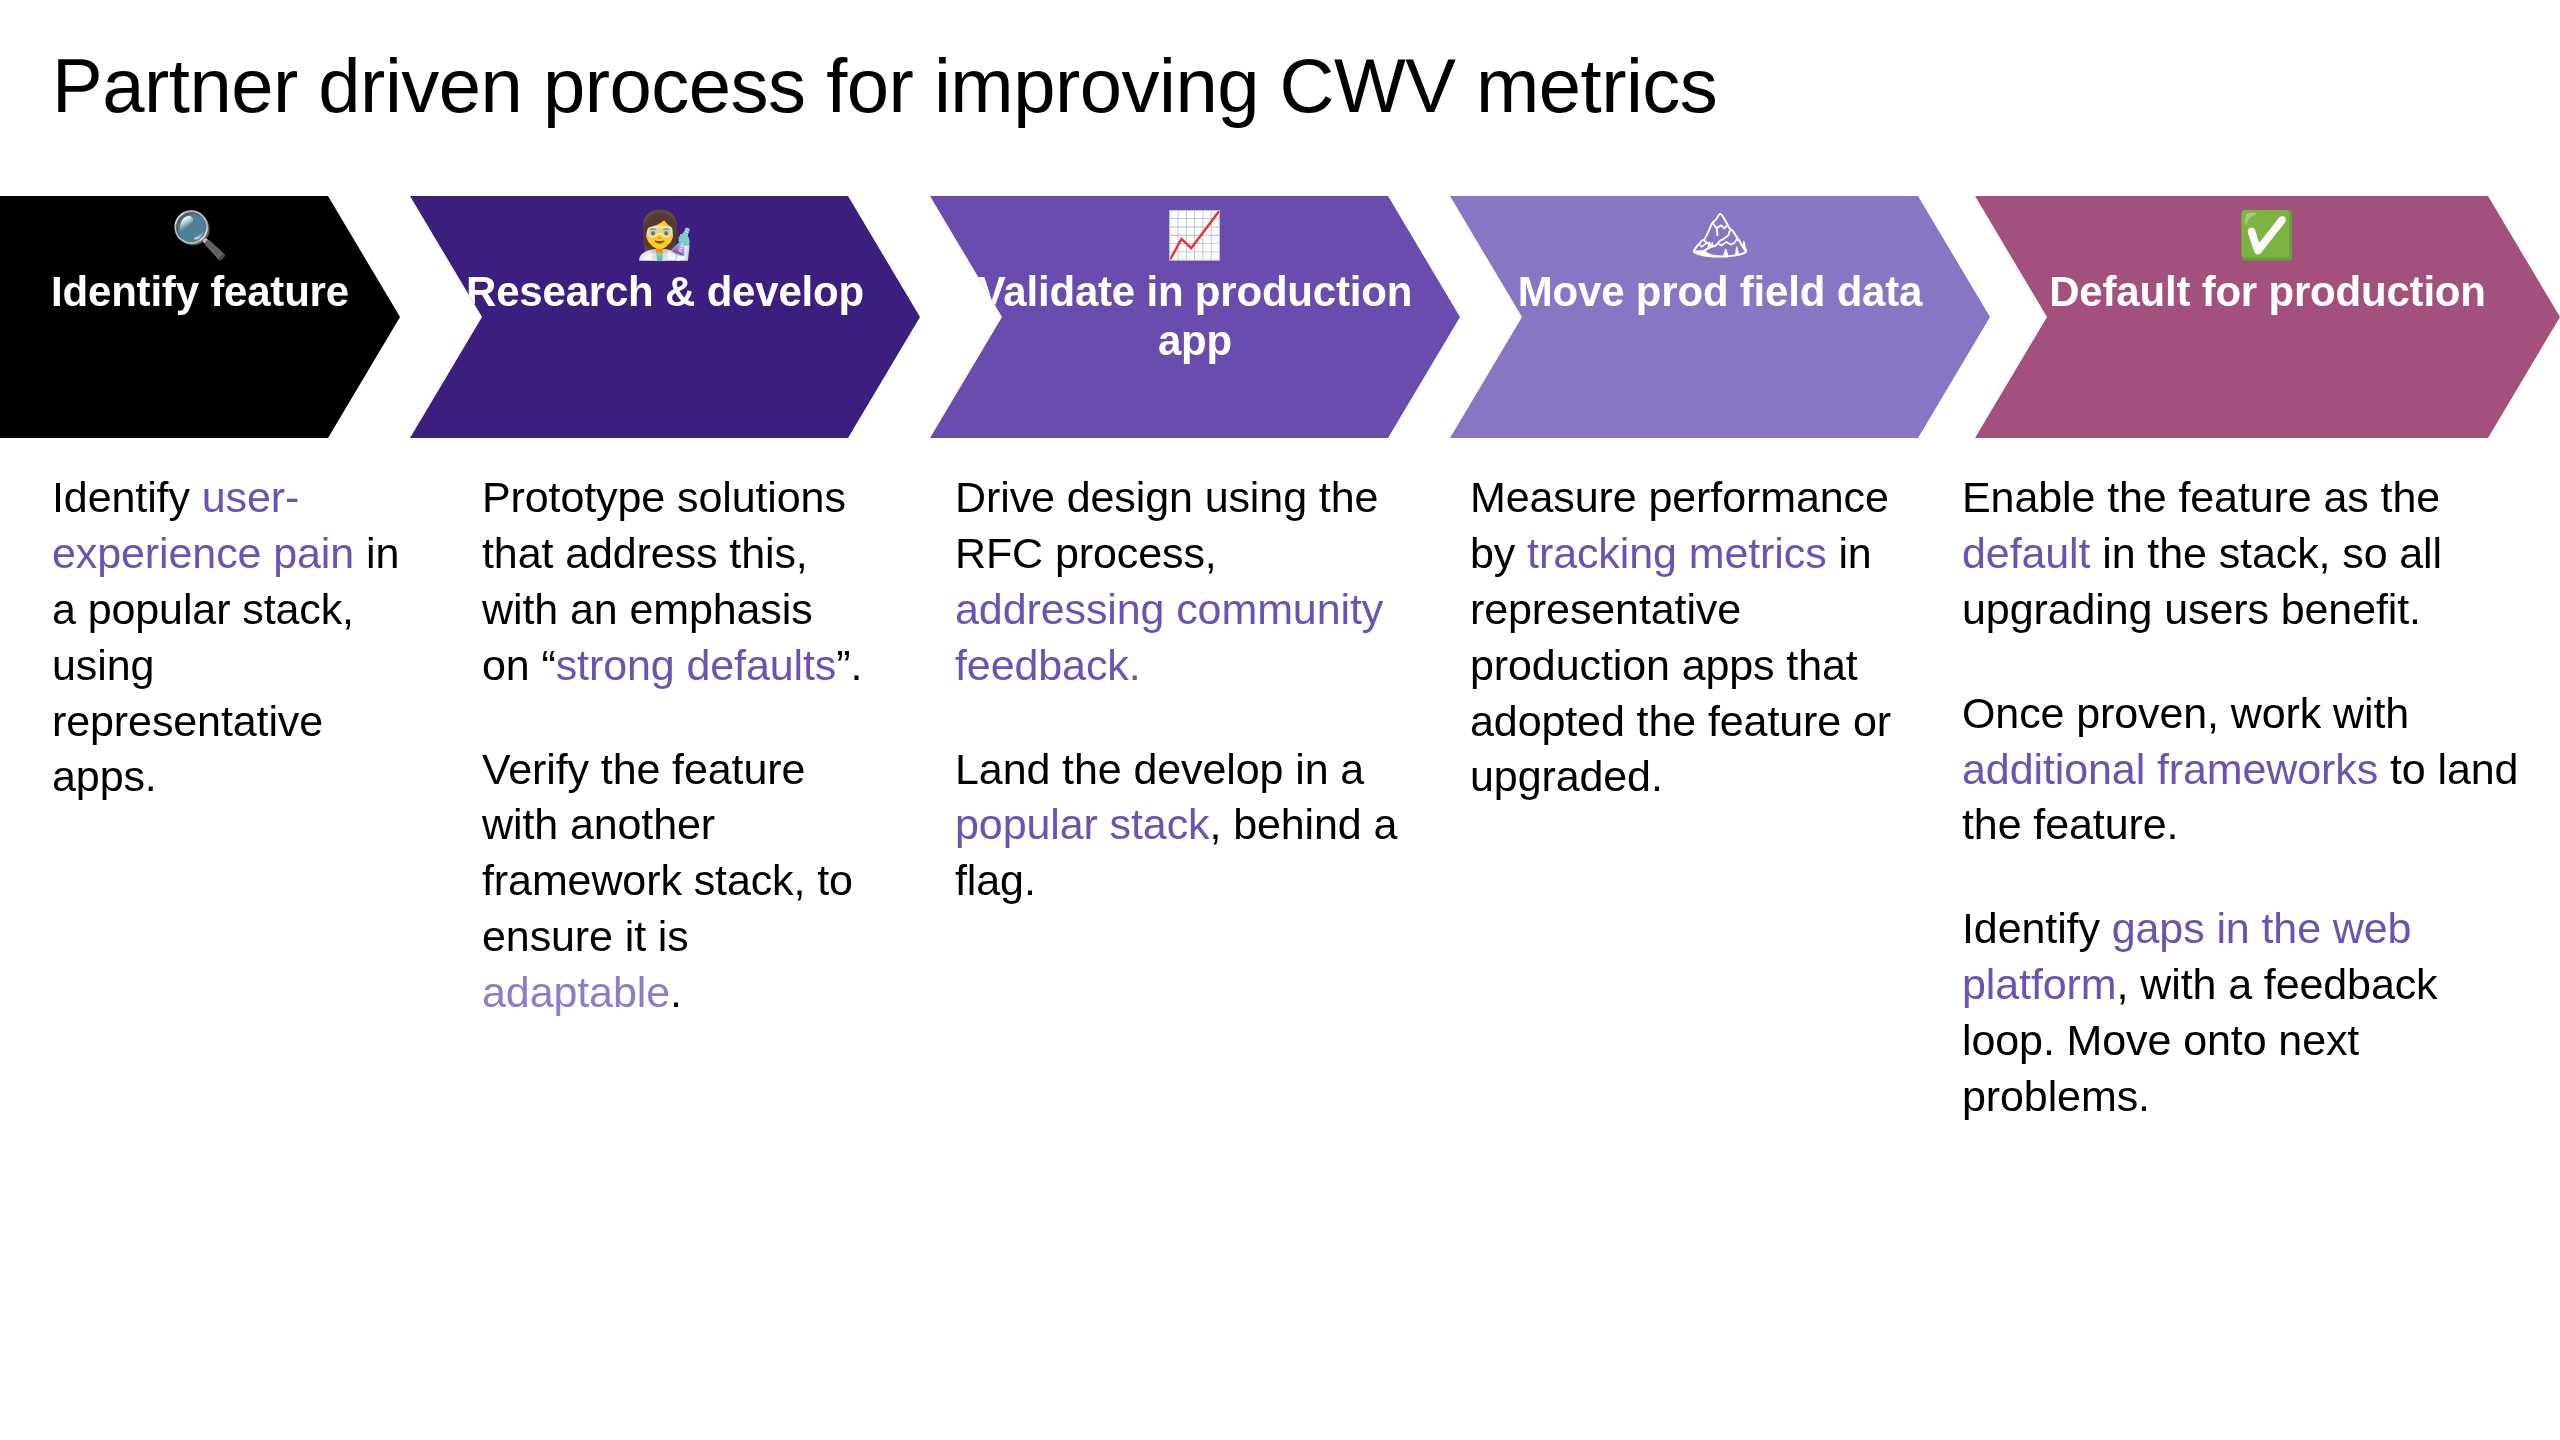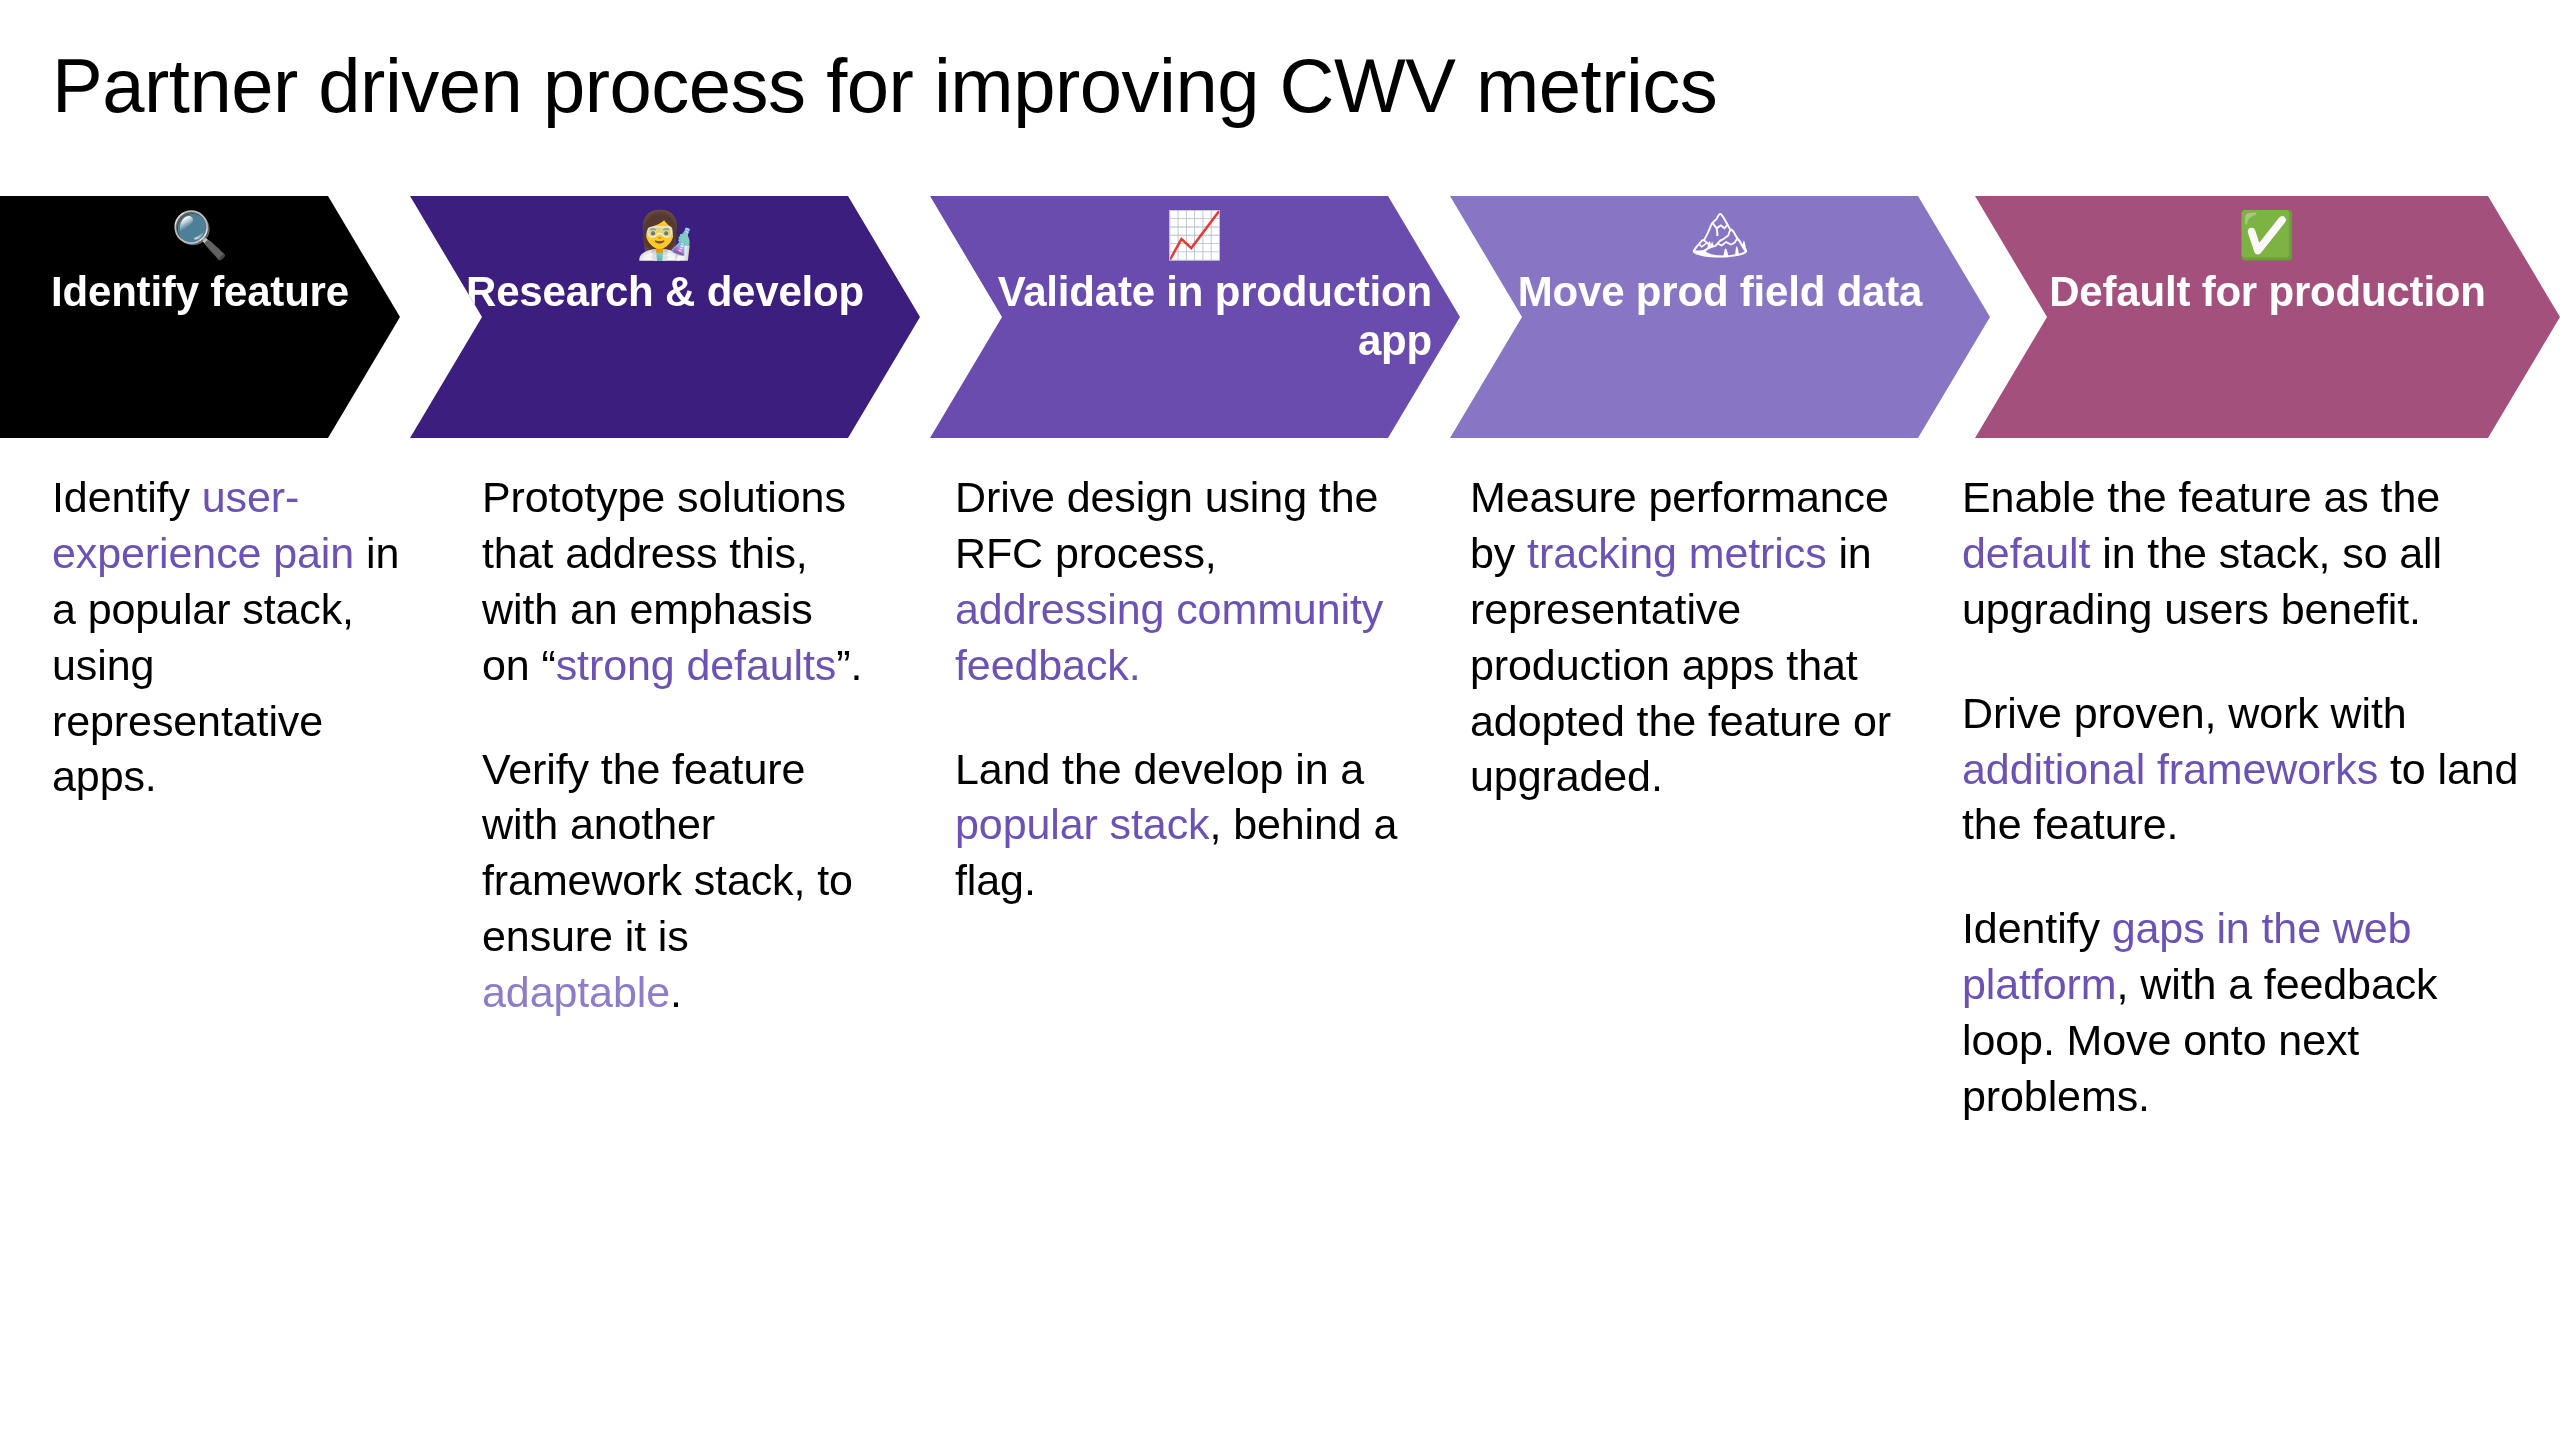--- a/index.html
+++ b/index.html
@@ -72,21 +72,21 @@
     height: 52px;
     display: block;
     text-align: center;
     margin-bottom: 2px;
   }
 
   .chevron-label {
     font-size: 42px;
     line-height: 1.16;
     font-weight: 700;
-    text-align: right;
+    text-align: center;
     letter-spacing: -0.2px;
     padding: 0 28px;
     max-width: 100%;
   }
 
   
   .chevron.lines-2 .chevron-label { margin-top: 4px; }
 
   
   .columns {
@@ -155,18 +155,18 @@
       </div>
       <div class="column" style="left: 955px; width: 470px;">
         <p><span>Drive design using the RFC process, </span><span class="hl">addressing community feedback.</span></p>
         <p><span>Land the develop in a </span><span class="hl">popular stack</span><span>, behind a flag.</span></p>
       </div>
       <div class="column" style="left: 1470px; width: 455px;">
         <p><span>Measure performance by </span><span class="hl">tracking metrics</span><span> in representative production apps that adopted the feature or upgraded.</span></p>
       </div>
       <div class="column" style="left: 1952px; width: 560px; margin-left: 10px;">
         <p><span>Enable the feature as the </span><span class="hl">default</span><span> in the stack, so all upgrading users benefit.</span></p>
-        <p><span>Drive proven, work with </span><span class="hl">additional frameworks</span><span> to land the feature.</span></p>
+        <p><span>Once proven, work with </span><span class="hl">additional frameworks</span><span> to land the feature.</span></p>
         <p><span>Identify </span><span class="hl">gaps in the web platform</span><span>, with a feedback loop. Move onto next problems.</span></p>
       </div>
     </div>
 
 </div>
 
 </body></html>

